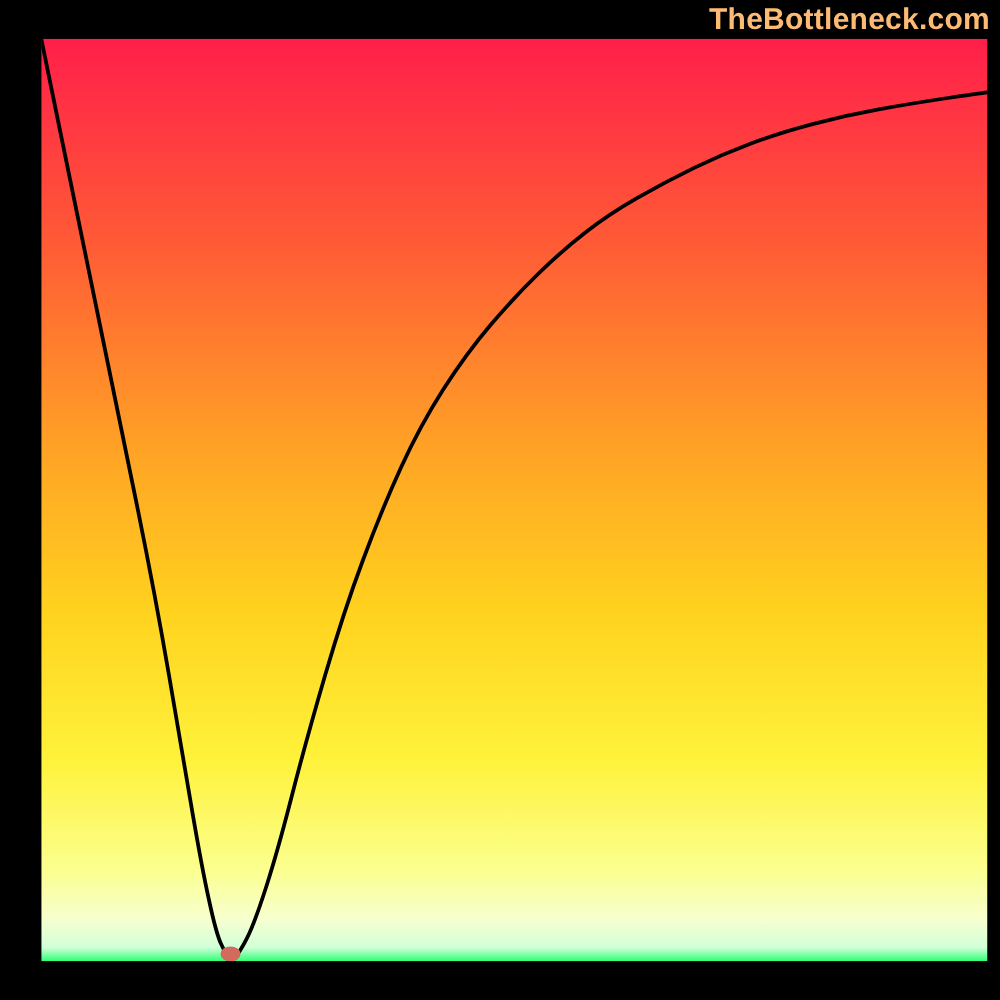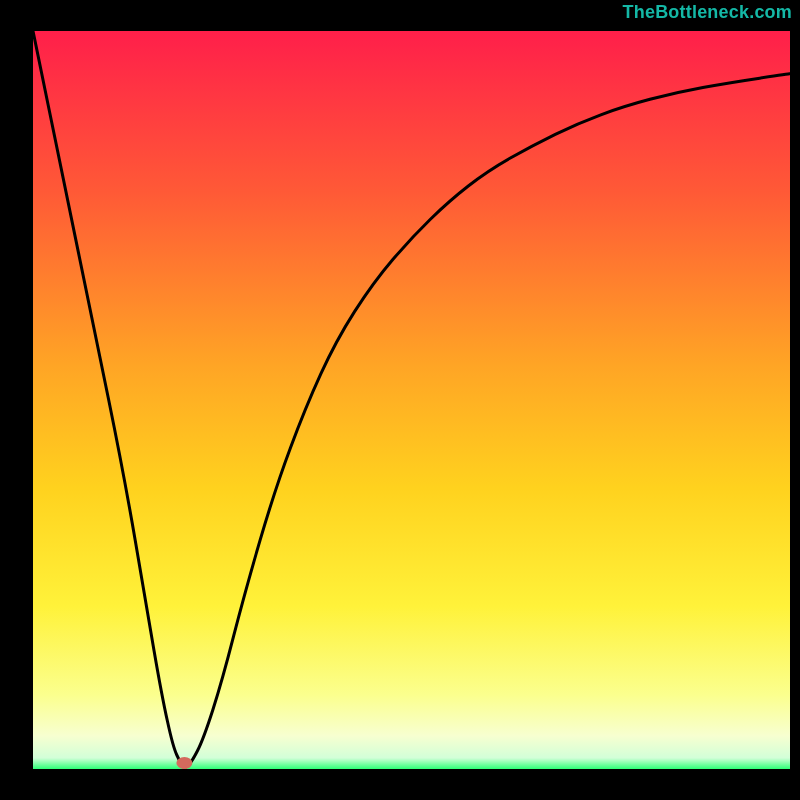--- a/index.html
+++ b/index.html
@@ -18,23 +18,23 @@
     background: #000;
   }
   .plot {
     position: absolute;
     box-sizing: border-box;
   }
   .watermark {
     position: absolute;
     top: 2px;
     right: 8px;
-    color: #14b8a6;
+    color: #fdba74;
     font-weight: bold;
-    font-size: 18px;
+    font-size: 24px;
     letter-spacing: 0.2px;
     user-select: none;
   }
   svg { display: block; }
 </style>
 </head>
 <body>
 
 <div class="frame">
 

